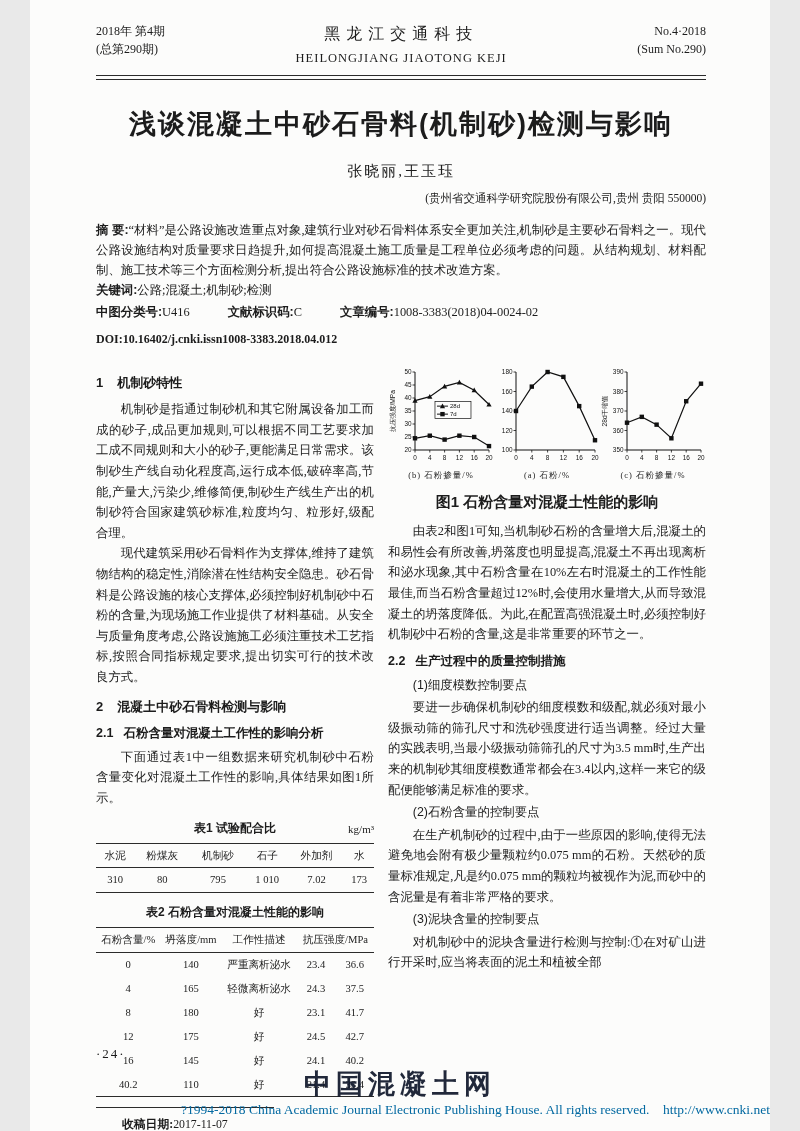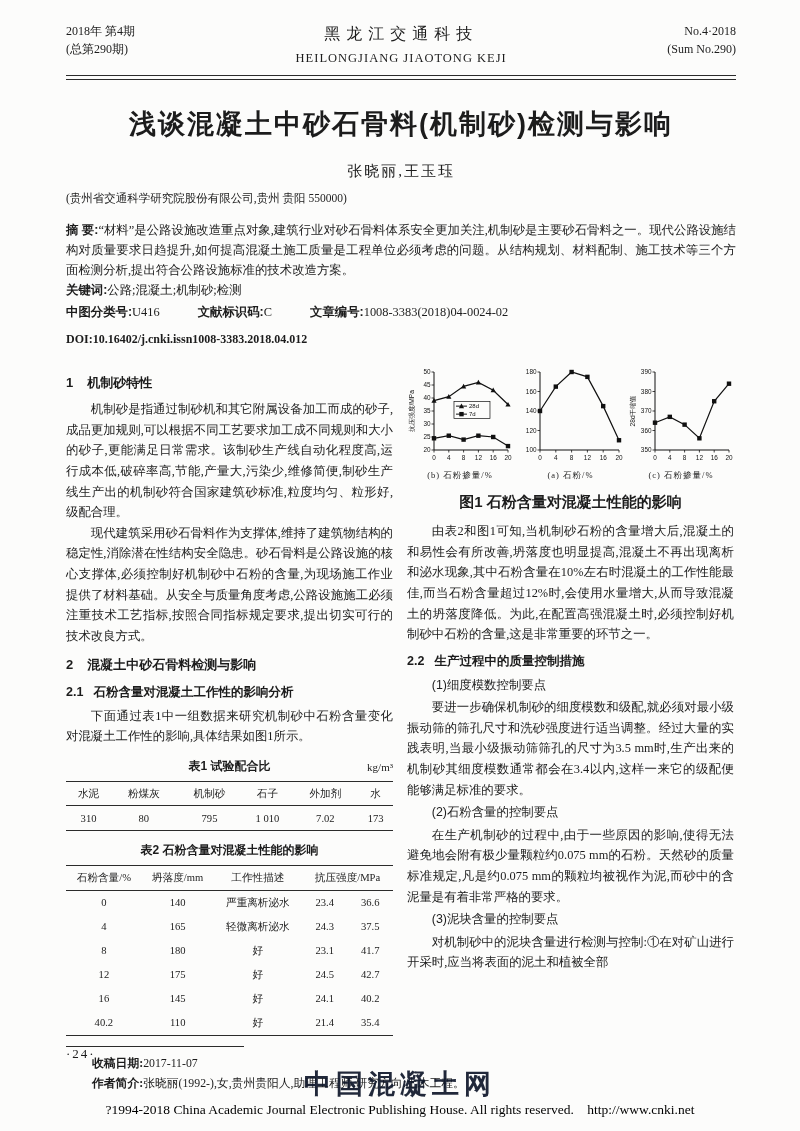--- a/index.html
+++ b/index.html
@@ -1,34 +1,34 @@
 <!DOCTYPE html>
 <html><head>
 <meta charset="utf-8">
 <style>
   html,body{margin:0;padding:0;background:#e9e9e9;}
   .page{
-    width:800px;height:1131px;position:relative;margin:0 auto;
+    width:740px;height:1131px;position:relative;margin:0 auto;
     background:#fcfcfb;color:#1c1c1c;overflow:hidden;
     font-family:"Liberation Serif", serif;
   }
   .inner{padding:22px 64px 0 66px;}
   
   .jheader{display:flex;justify-content:space-between;align-items:flex-start;font-size:12px;line-height:1.5;}
   .jheader .hl{white-space:nowrap;}
   .jheader .hc{text-align:center;}
   .jheader .hc .cn{font-size:16px;font-family:"Liberation Sans",sans-serif;letter-spacing:6px;}
   .jheader .hc .en{font-size:12.5px;letter-spacing:1px;margin-top:3px;}
   .jheader .hr{text-align:right;white-space:nowrap;}
   .double-rule{height:3px;border-top:1.5px solid #2b2b2b;border-bottom:1.5px solid #2b2b2b;margin-top:7px;}
   
   .a-title{margin-top:26px;text-align:center;font-family:"Liberation Sans",sans-serif;
     font-size:27px;font-weight:bold;letter-spacing:2px;}
   .a-authors{margin-top:20px;text-align:center;font-size:15px;letter-spacing:2px;}
-  .a-affil{margin-top:10px;text-align:left;font-size:11.5px;color:#222;}
+  .a-affil{margin-top:10px;text-align:right;font-size:11.5px;color:#222;}
   
   .meta{margin-top:14px;font-size:12.4px;line-height:1.62;text-align:justify;}
   .meta .lab{font-weight:bold;font-family:"Liberation Sans",sans-serif;}
   .meta-row{display:flex;gap:38px;margin-top:2px;}
   .doi{margin-top:8px;font-size:12px;font-weight:bold;}
   
   .cols{display:flex;gap:14px;margin-top:14px;}
   .col{width:327px;font-size:12.4px;line-height:1.66;text-align:justify;}
   .sec-h{font-family:"Liberation Sans",sans-serif;font-weight:bold;font-size:13px;margin:8px 0 6px;}
   .sec-h .no{margin-right:14px;}
@@ -51,22 +51,22 @@
   .chart-xlabel{font-size:8.5px;text-align:center;margin-top:0;letter-spacing:1px;}
   .fig-cap{text-align:center;font-size:15px;font-weight:bold;font-family:"Liberation Sans",sans-serif;margin:8px 0 6px;}
   
   .footnote{margin-top:10px;}
   .fn-rule{width:178px;border-top:1.2px solid #2b2b2b;margin-bottom:6px;}
   .fn-line{font-size:11.8px;line-height:1.7;padding-left:26px;}
   .fn-line .lab{font-weight:bold;font-family:Liberation Serif, serif;}
   .pagenum{position:absolute;left:66px;top:1046px;font-size:13px;letter-spacing:2px;}
   .watermark{position:absolute;left:50%;transform:translateX(-50%);top:1066px;
     font-size:27px;font-weight:bold;letter-spacing:5px;font-family:"Liberation Sans",sans-serif;opacity:.92;}
-  .copyright{position:absolute;left:0;right:0;top:1102px;text-align:center;
-    font-size:13.5px;color:#000000;white-space:pre;}
+  .copyright{position:absolute;left:0;right:0;top:1102px;text-align:right;
+    font-size:13.5px;color:#0369a1;white-space:pre;}
 </style>
 </head>
 <body>
 
 <div class="page">
   <div class="inner">
 
     <div class="jheader">
       <div class="hl">
         <div>2018年  第4期</div>

